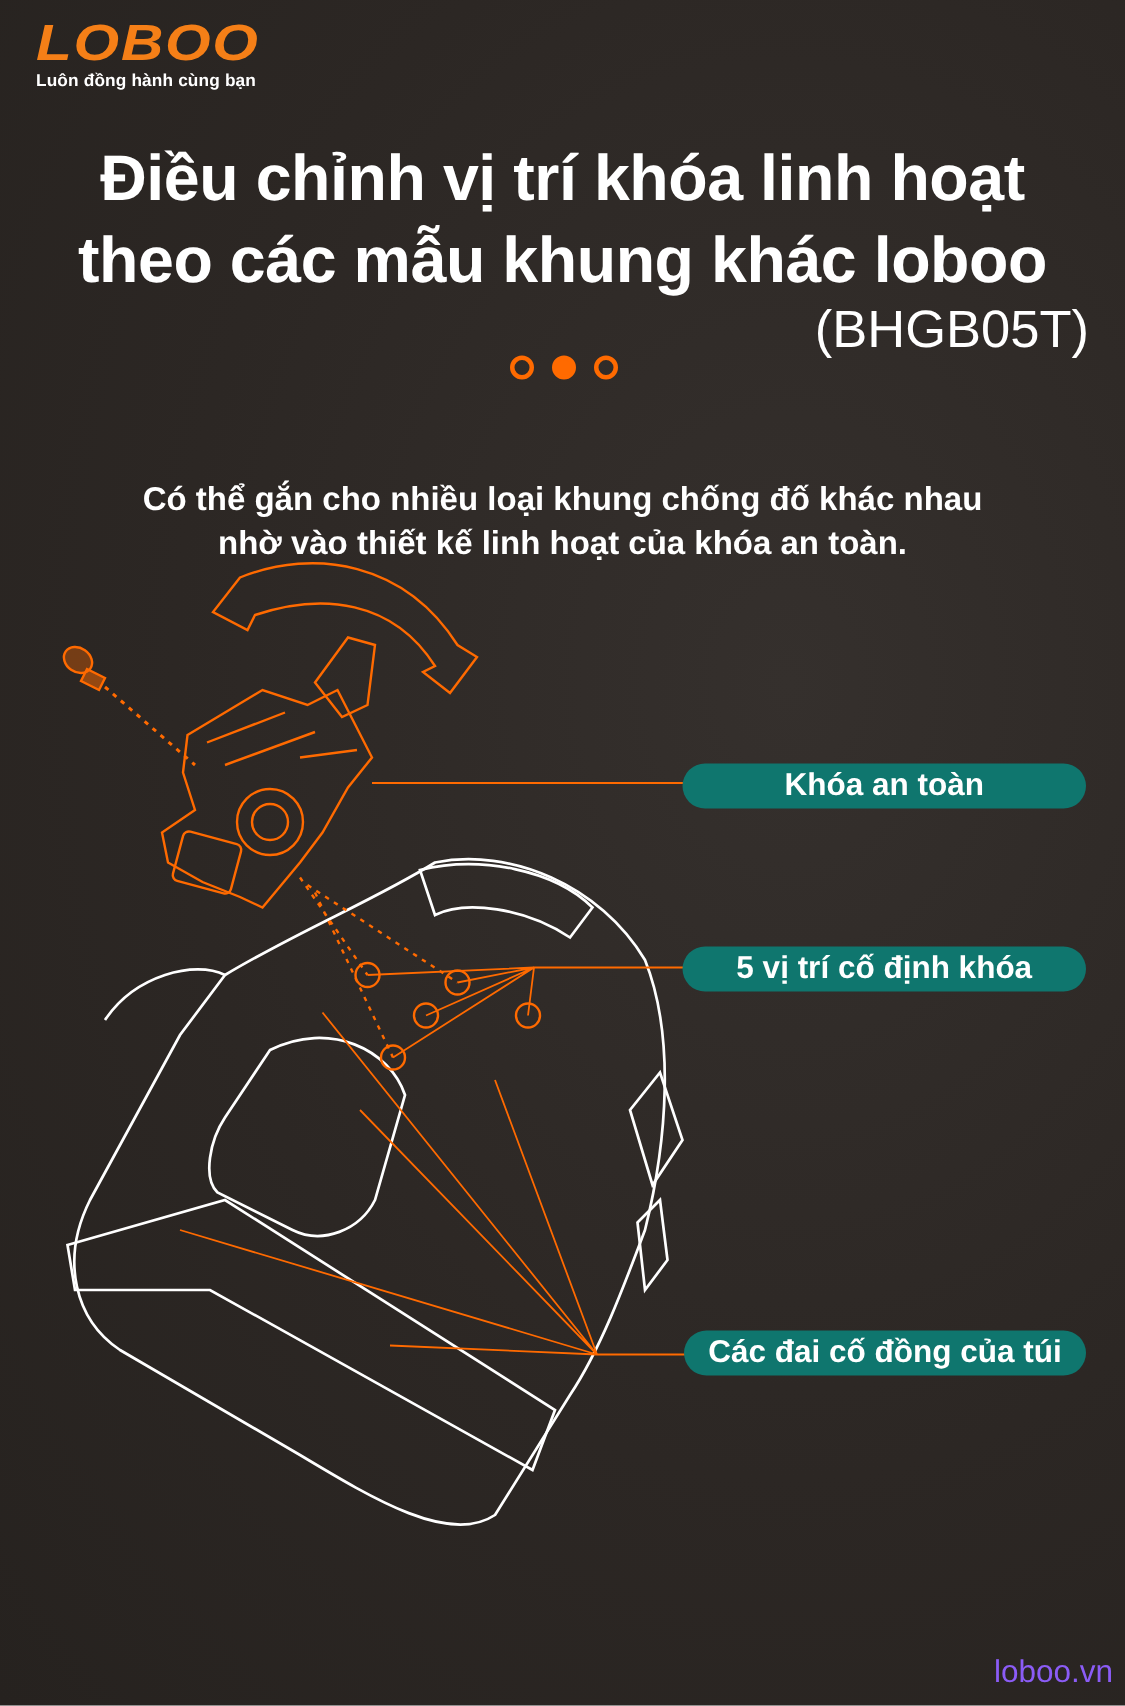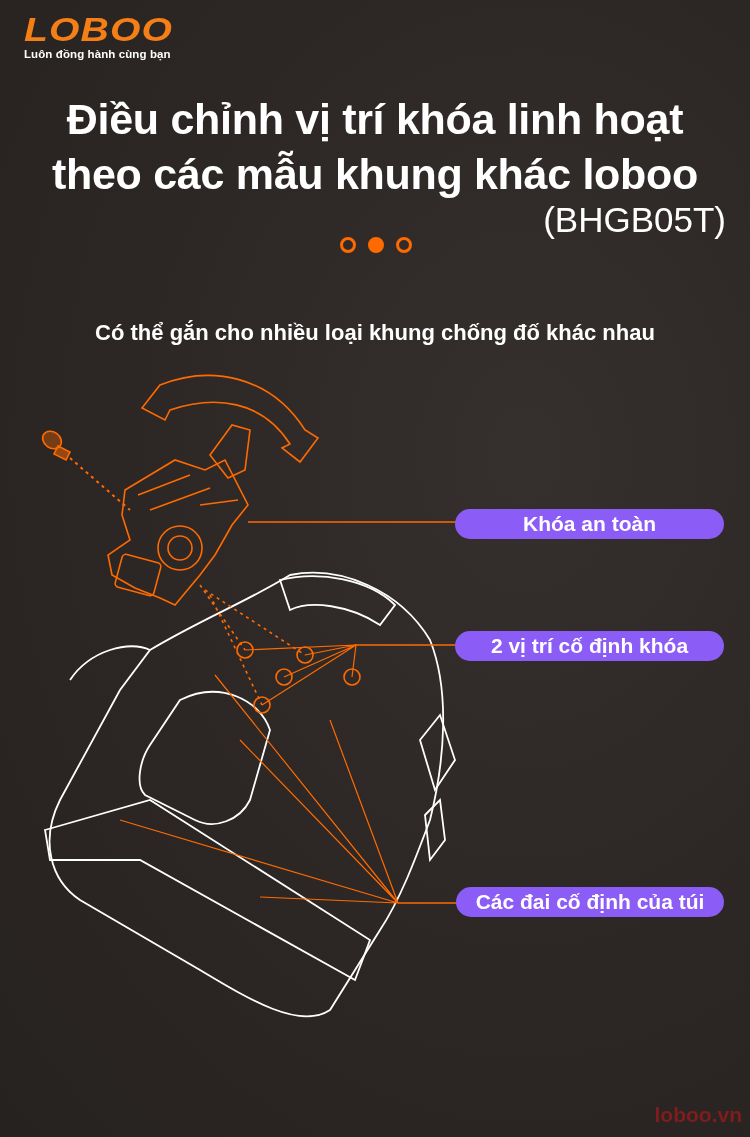--- a/index.html
+++ b/index.html
@@ -38,30 +38,30 @@
       position: absolute; left: 340px; top: 237px; display: flex; gap: 12px; align-items: center;
     }
     .dot { width: 16px; height: 16px; border-radius: 50%; border: 3px solid #ff6a00; }
     .dot.active { background: #ff6a00; }
     .subtitle {
       position: absolute; left: 0; right: 0; top: 290px;
       text-align: center; font-weight: 700; font-size: 22px; line-height: 29px; margin-top: 28px;
     }
     .art { position: absolute; left: 0; top: 360px; width: 750px; height: 700px; }
     .pill {
-      position: absolute; background: #8b5cf6; color: #fff; font-weight: 700;
+      position: absolute; background: #0f766e; color: #fff; font-weight: 700;
       border-radius: 16px; height: 30px; line-height: 30px; font-size: 21px;
       text-align: center; white-space: nowrap;
     }
     .pill-1 { left: 455px; top: 509px; width: 269px; }
     .pill-2 { left: 455px; top: 631px; width: 269px; }
     .pill-3 { left: 456px; top: 887px; width: 268px; }
     .footer {
-      position: absolute; right: 8px; bottom: 10px; font-size: 21px; font-weight: 700;
-      color: #7f1d1d;
+      position: absolute; right: 8px; bottom: 10px; font-size: 21px; font-weight: 400;
+      color: #8b5cf6;
     }
   </style>
 </head>
 <body>
 
 <div class="logo">
   <span class="logo-word">LOBOO</span>
   <span class="logo-tag">Luôn đồng hành cùng bạn</span>
 </div>
 
@@ -72,20 +72,21 @@
 <div class="model">(BHGB05T)</div>
 
 <div class="dots">
   <span class="dot"></span>
   <span class="dot active"></span>
   <span class="dot"></span>
 </div>
 
 <div class="subtitle">
   <div>Có thể gắn cho nhiều loại khung chống đố khác nhau</div>
+  <div>nhờ vào thiết kế linh hoạt của khóa an toàn.</div>
 </div>
 
 <svg class="art" viewBox="0 360 750 700" fill="none">
 
   <g stroke="#ff6a00" stroke-width="1.6">
     <path d="M160 385 C 210 365, 270 375, 305 430 L 318 438 L 300 462 L 282 448 L 290 444 C 262 400, 215 395, 170 410 L 165 420 L 142 408 Z"></path>
   </g>
 
   <g stroke="#ff6a00" stroke-width="1.6">
     <ellipse cx="52" cy="440" rx="10" ry="8" transform="rotate(35 52 440)" fill="#ff6a00" fill-opacity="0.35"></ellipse>
@@ -124,16 +125,16 @@
     <line x1="356" y1="645" x2="456" y2="645" stroke-width="1.4"></line>
   </g>
 
   <g stroke="#ff6a00" stroke-width="1.2">
     <path d="M398 903 L 120 820 M 398 903 L 260 897 M 398 903 L 240 740 M 398 903 L 330 720 M 398 903 L 215 675"></path>
     <line x1="398" y1="903" x2="457" y2="903" stroke-width="1.4"></line>
   </g>
 </svg>
 
 <div class="pill pill-1">Khóa an toàn</div>
-<div class="pill pill-2">2 vị trí cố định khóa</div>
-<div class="pill pill-3">Các đai cố định của túi</div>
+<div class="pill pill-2">5 vị trí cố định khóa</div>
+<div class="pill pill-3">Các đai cố đồng của túi</div>
 
 <div class="footer">loboo.vn</div>
 
 </body></html>

